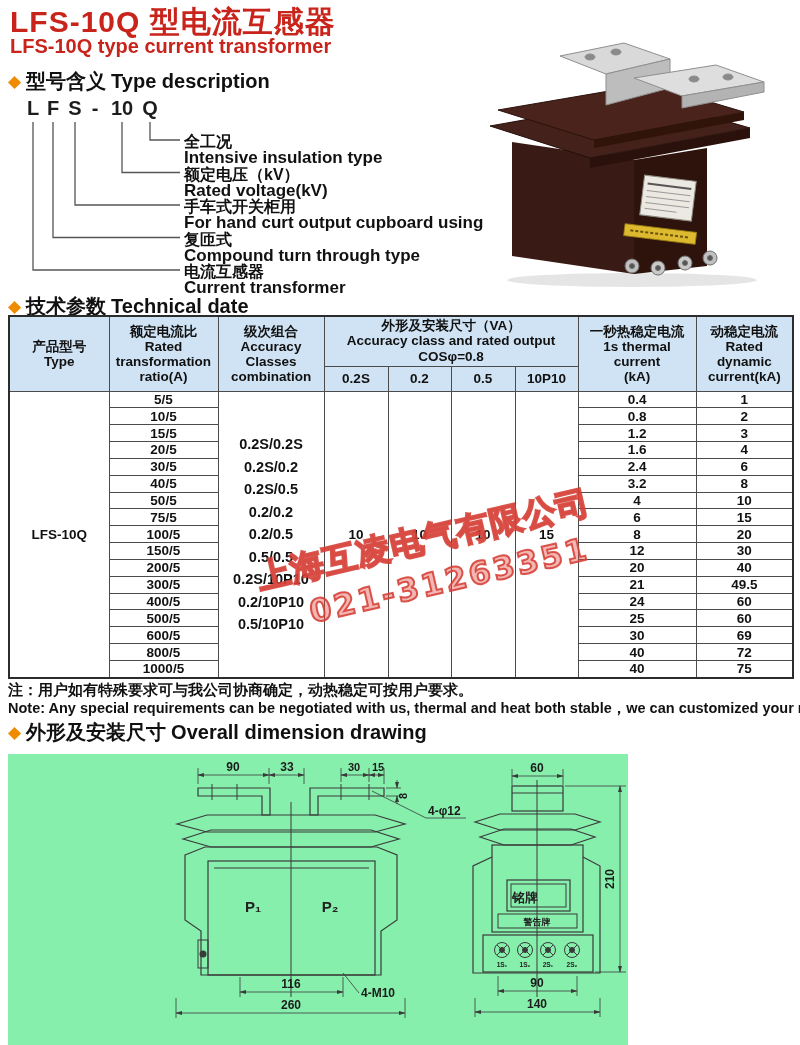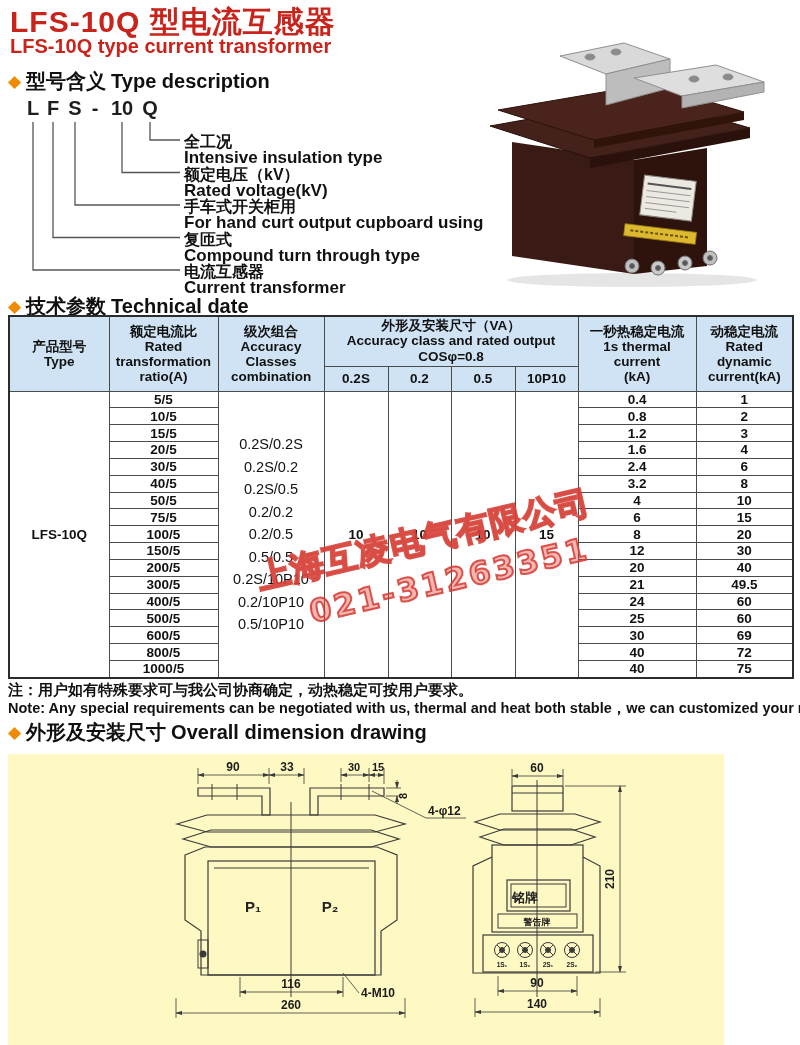--- a/index.html
+++ b/index.html
@@ -22,34 +22,34 @@
   .tm-en{position:absolute;left:176px;font-size:17px;font-weight:700;white-space:nowrap;}
 
   .tech-table{position:absolute;left:8px;top:315px;width:784px;height:364px;border-collapse:collapse;table-layout:fixed;}
   .tech-table th,.tech-table td{border:1px solid #4b4b4b;padding:0 1px;text-align:center;vertical-align:middle;line-height:1.12;}
   .tech-table{border:2px solid #2c2c2c;}
   .tech-table thead th{background:#cfe3f4;font-size:13.5px;font-weight:700;}
   .tech-table thead .r1{height:50px;}
   .tech-table thead .r2{height:25px;}
   .tech-table td{font-size:13.5px;font-weight:700;}
   .type-cell{font-size:15px;}
-  .acc-cell div{line-height:22.5px;font-size:14.5px;font-weight:400;}
+  .acc-cell div{line-height:22.5px;font-size:14.5px;font-weight:700;}
   .cos-line{margin-top:1px;}
 
   .wm{position:absolute;z-index:6;pointer-events:none;font-weight:800;
       color:rgba(226,82,72,0.42);-webkit-text-stroke:2px rgba(213,62,52,0.88);
       transform:rotate(-13deg);transform-origin:0 50%;white-space:nowrap;
       font-family:"DejaVu Sans","Liberation Sans",sans-serif;}
   .wm-company{left:258px;top:556px;font-size:33px;letter-spacing:1px;}
   .wm-phone{left:310px;top:594px;font-size:31px;letter-spacing:3px;}
 
   .note-zh{left:8px;top:681px;font-size:15px;font-weight:700;white-space:nowrap;}
   .note-en{left:8px;top:699px;font-size:14.5px;font-weight:700;white-space:nowrap;}
 
-  .draw-area{left:8px;top:754px;width:716px;height:291px;background:#fef9c3;}
+  .draw-area{left:8px;top:754px;width:620px;height:291px;background:#86efac;}
   .draw-area svg{display:block;}
   text.dim{font:700 12px "Liberation Sans","DejaVu Sans",sans-serif;fill:#1b1b1b;}
   text.dim-s{font:700 11px "Liberation Sans","DejaVu Sans",sans-serif;fill:#1b1b1b;}
   text.lbl{font:700 15px "Liberation Sans","DejaVu Sans",sans-serif;fill:#222;}
   text.cn{font:700 13px "Liberation Sans","DejaVu Sans",sans-serif;fill:#222;}
   text.cn-s{font:700 9px "Liberation Sans","DejaVu Sans",sans-serif;fill:#222;}
   text.term{font:700 6.5px "Liberation Sans","DejaVu Sans",sans-serif;fill:#222;}
   .oln{stroke:#3a3a3a;stroke-width:1.2;fill:none;}
   .oln2{stroke:#3a3a3a;stroke-width:1;fill:none;}
   .dimln{stroke:#3a3a3a;stroke-width:0.8;fill:none;}

